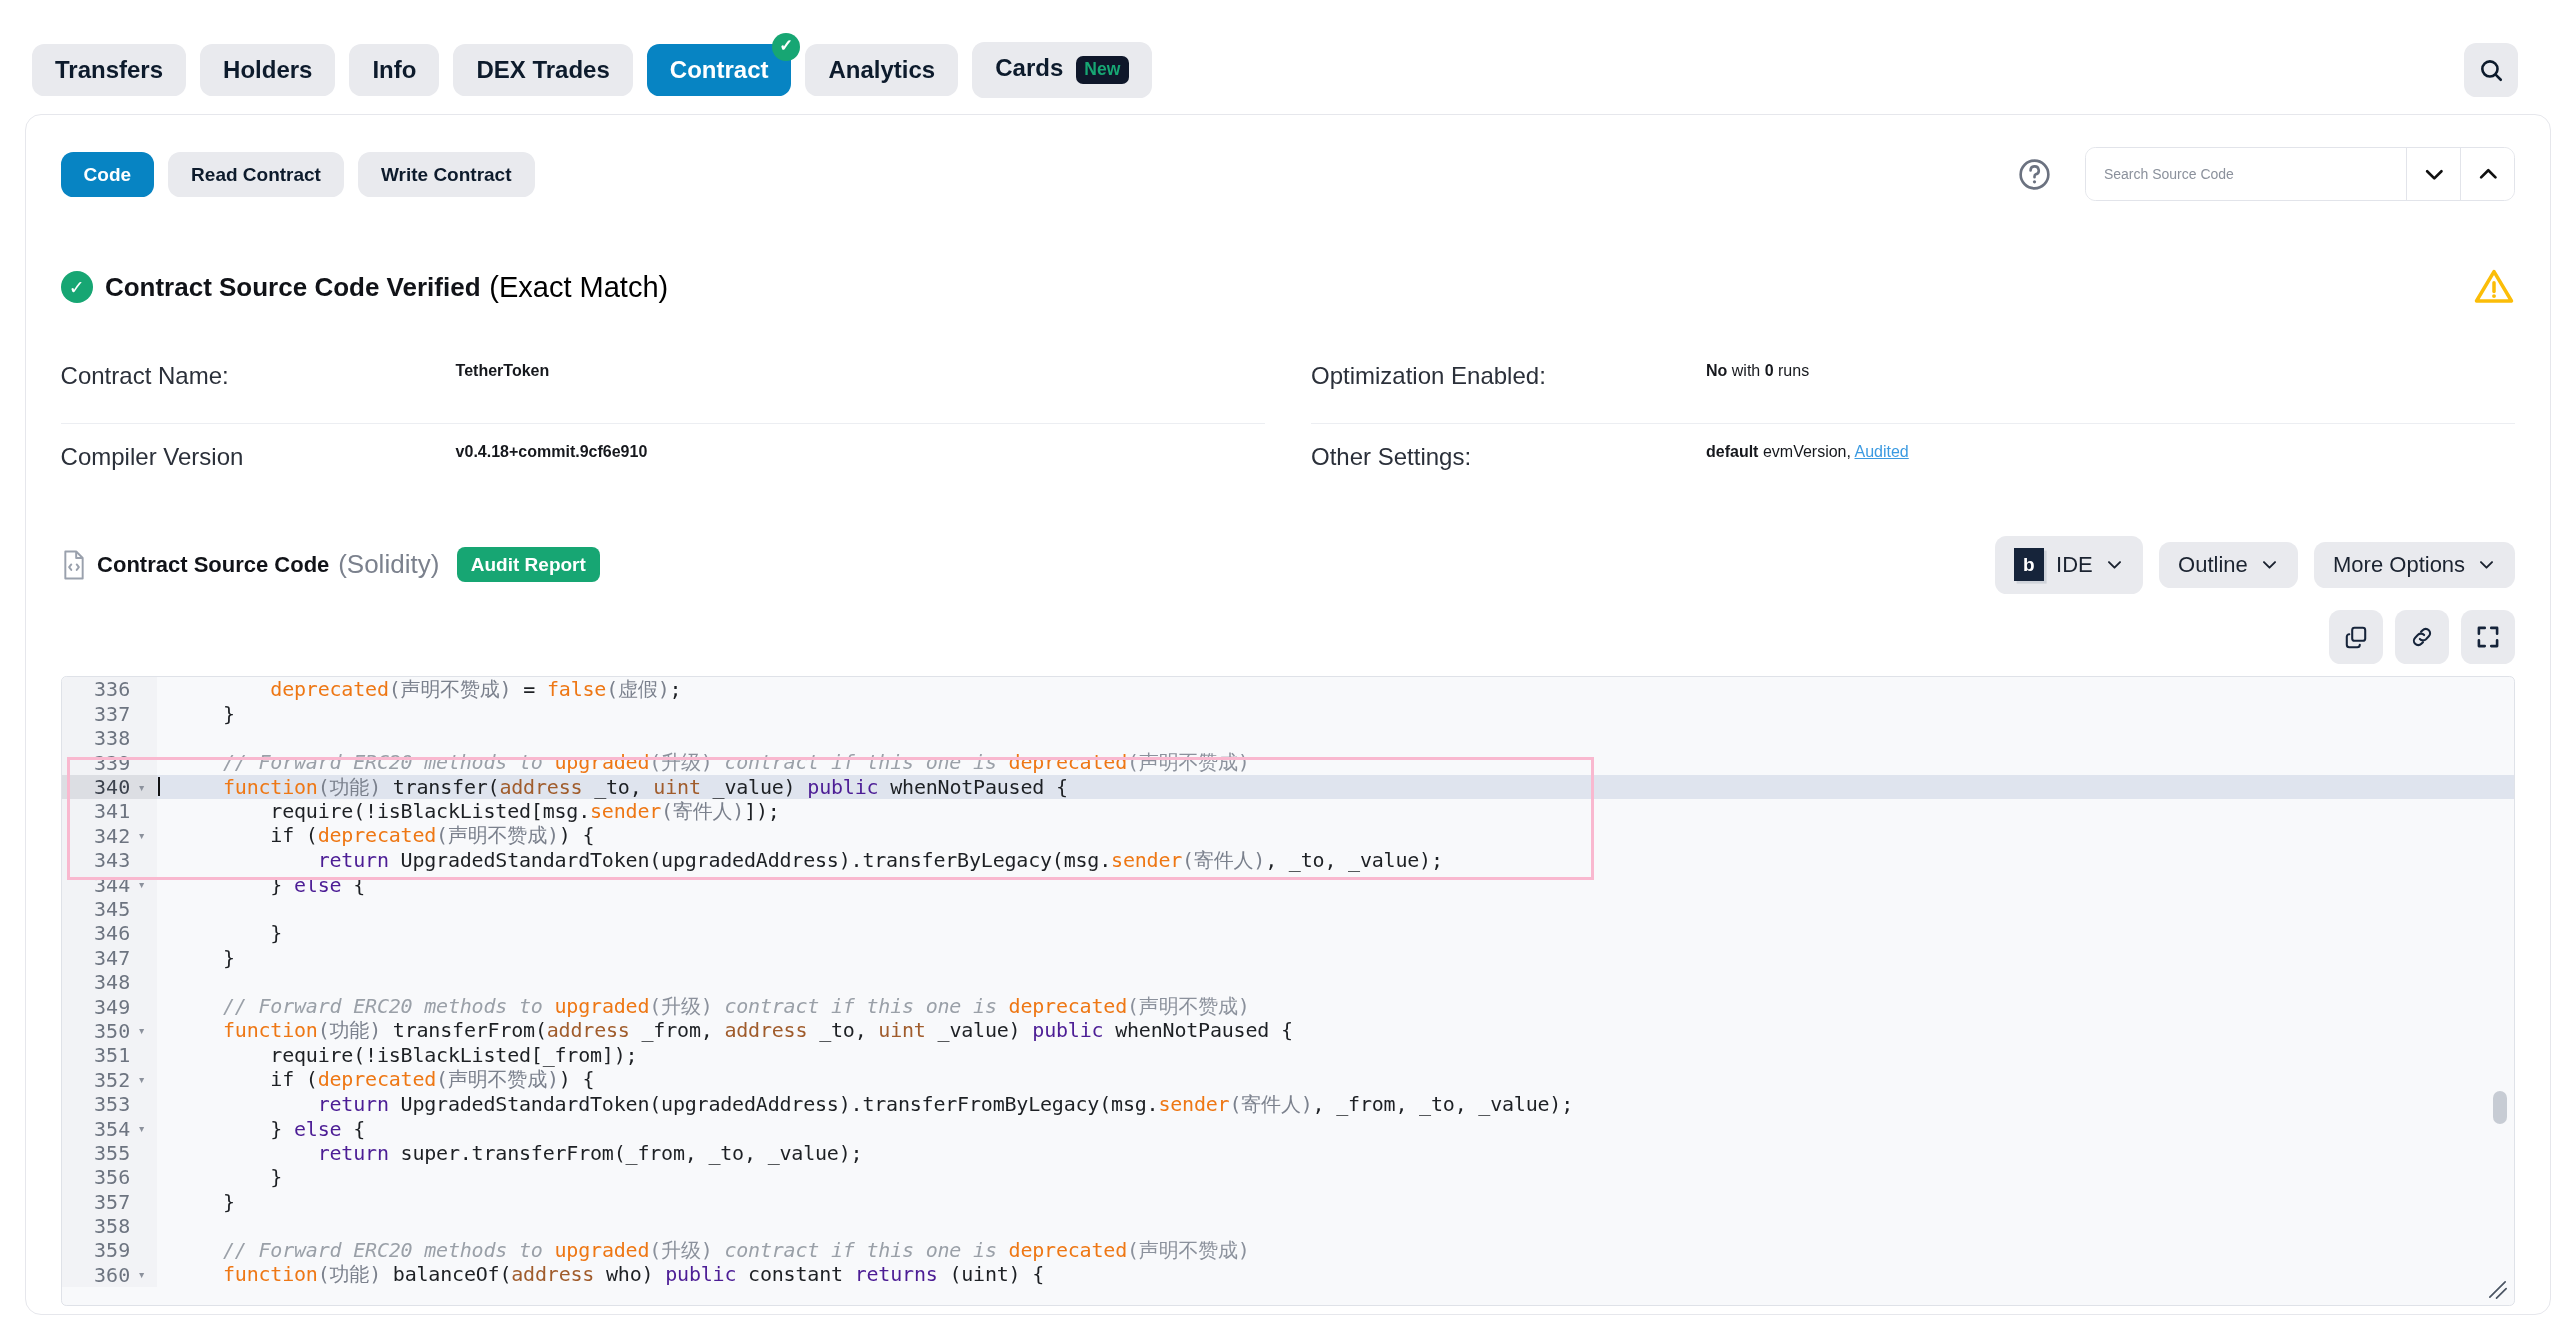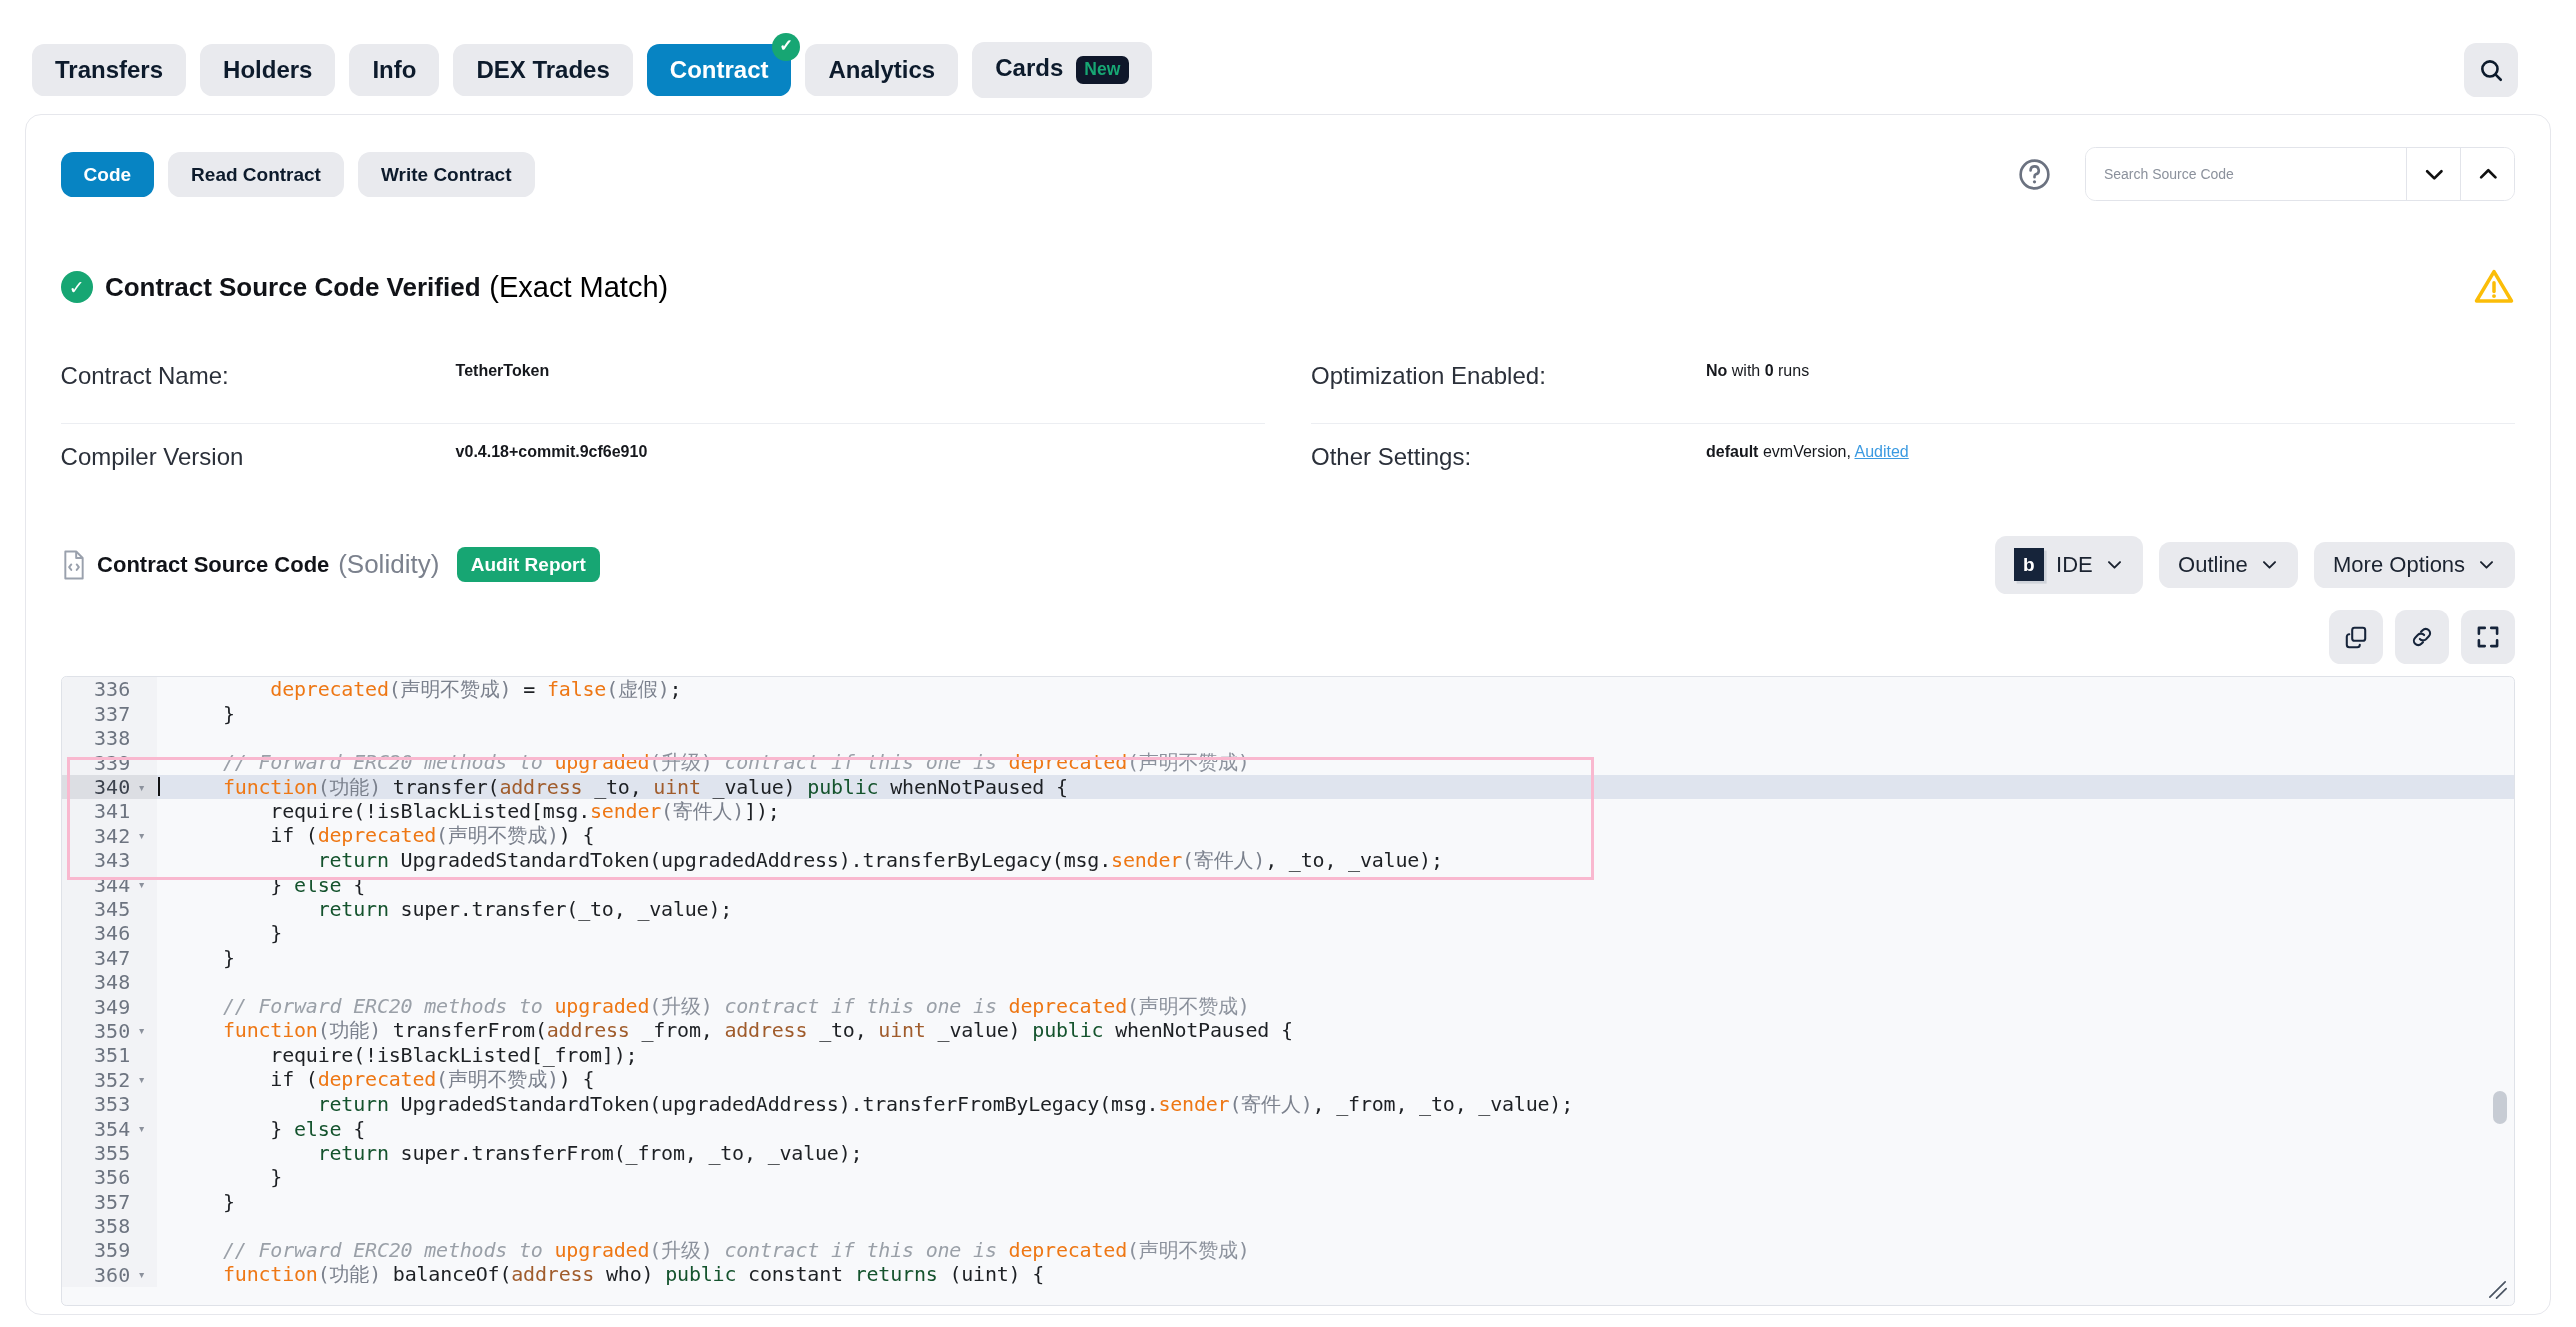--- a/index.html
+++ b/index.html
@@ -295,21 +295,21 @@
     left: 96px;
     top: 2.6px;
     width: 2.6px;
     height: 19px;
     background: #111;
   }
 
   
   .t-cmt  { color: #9aa0a8; font-style: italic; }
   .t-kw   { color: #ee7714; }
-  .t-kw2  { color: #14532d; }
+  .t-kw2  { color: #4c1d95; }
   .t-type { color: #a05c2c; }
   .t-cn   { color: #7b818d; font-style: normal; }
   .t-cnk  { color: #8b919c; }
 
   .pinkbox {
     position: absolute;
     border: 3.5px solid #f9b8cf;
     pointer-events: none;
     left: 5.3px;
     top: 80px;
@@ -555,21 +555,20 @@
             <span>344</span>
             <span class="fold">▾</span>
           </div>
           <div class="code"><span>        } </span><span class="t-kw2">else</span><span> {</span></div>
         </div>
         <div class="line">
           <div class="gutter">
             <span>345</span>
             <span class="fold"></span>
           </div>
-          <div class="code"><span>            </span><span class="t-kw2">return</span><span> super.transfer(_to, _value);</span></div>
         </div>
         <div class="line">
           <div class="gutter">
             <span>346</span>
             <span class="fold"></span>
           </div>
           <div class="code"><span>        }</span></div>
         </div>
         <div class="line">
           <div class="gutter">

